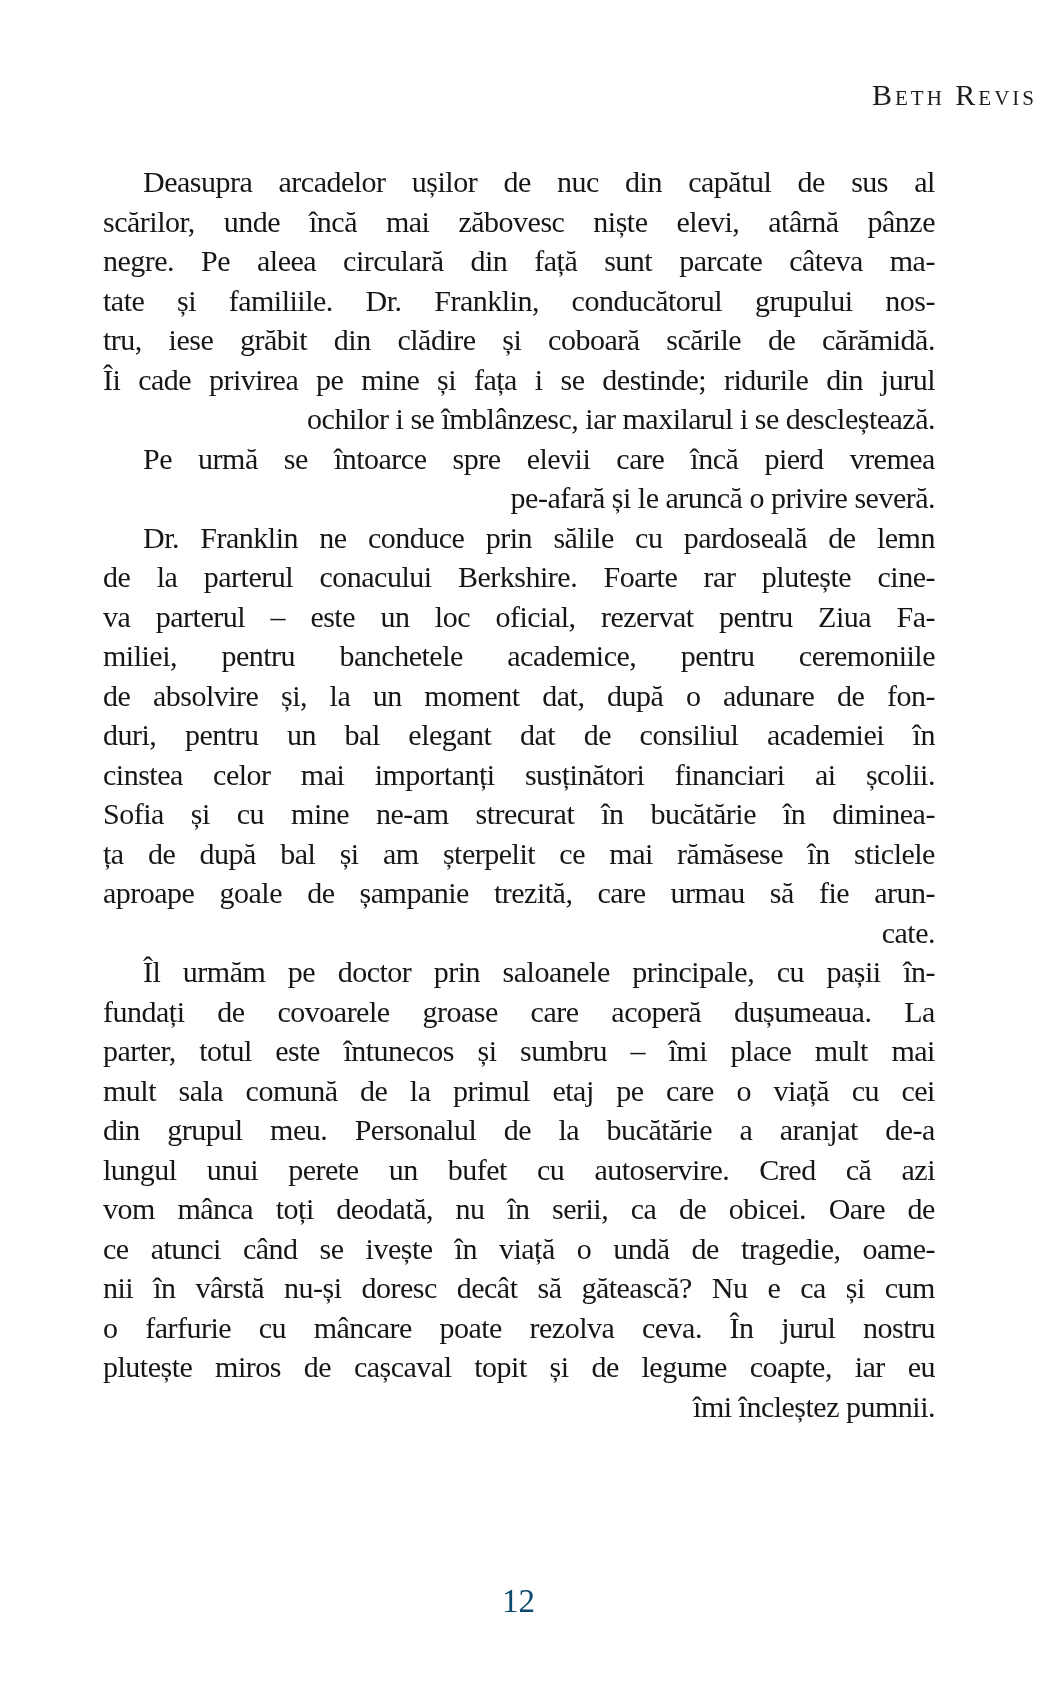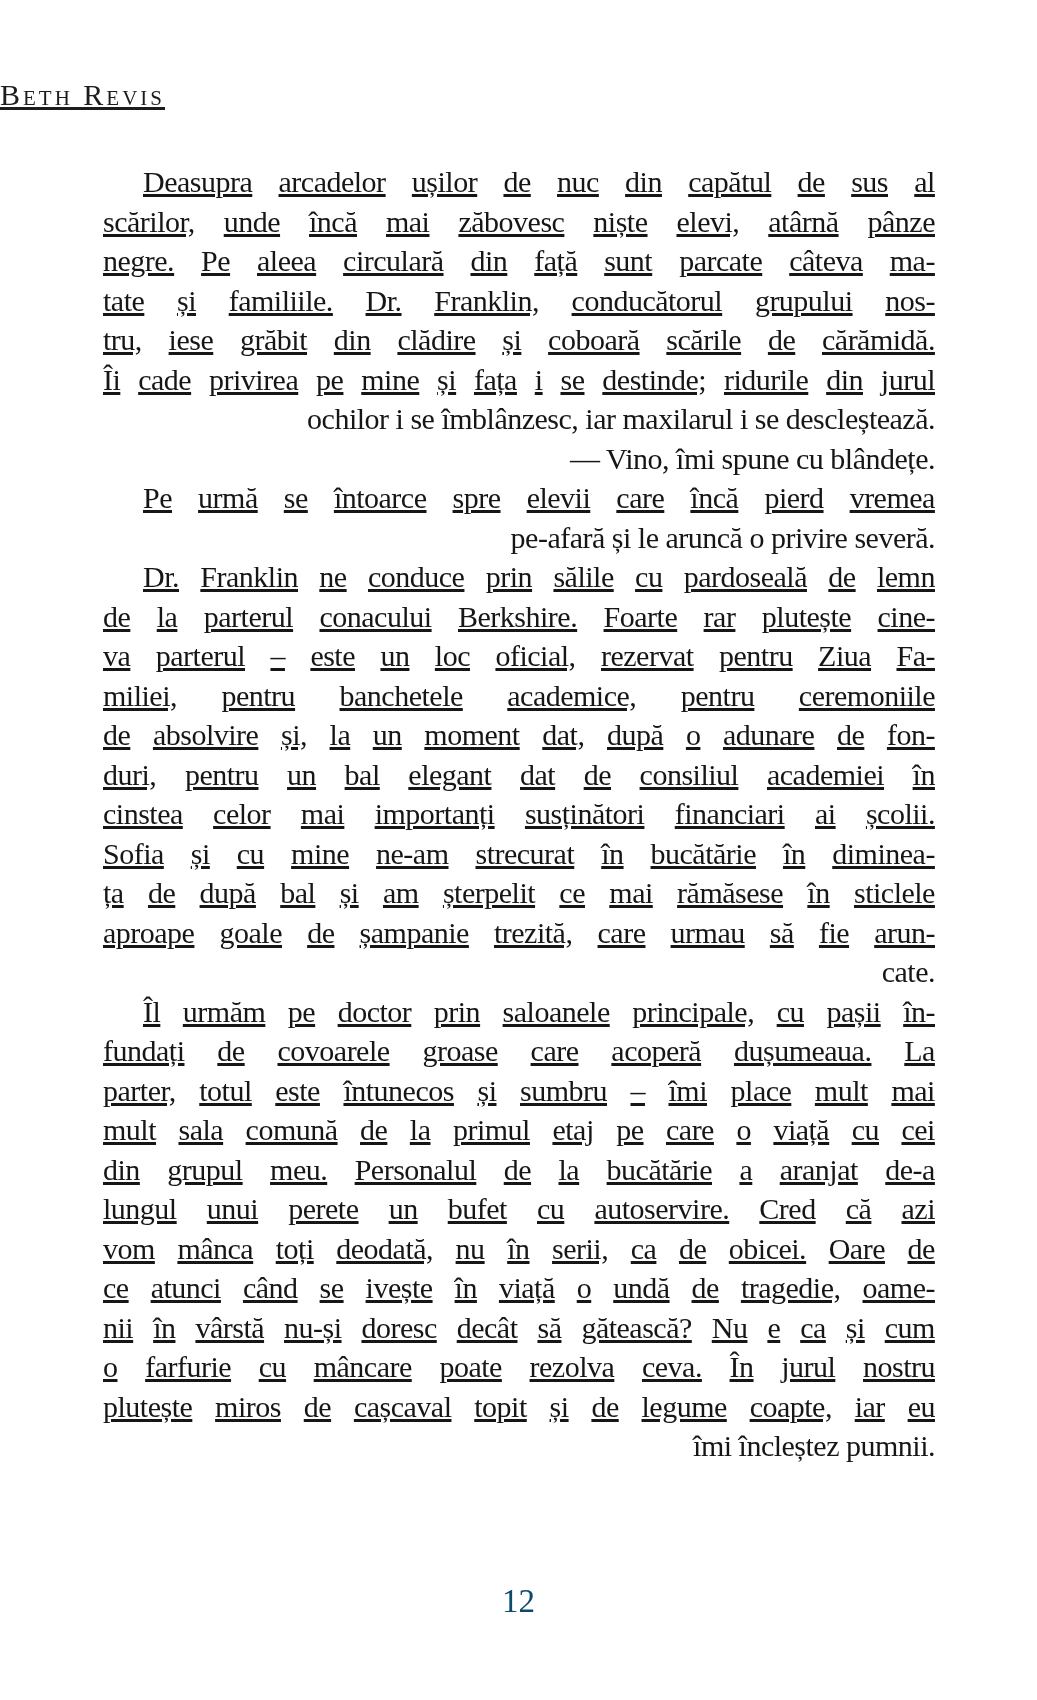--- a/index.html
+++ b/index.html
@@ -12,45 +12,43 @@
     background: #ffffff;
     color: #161616;
     font-family: "Liberation Serif", serif;
     overflow: hidden;
   }
   .running-head {
     position: absolute;
     top: 78px;
     left: 0;
     width: 100%;
-    text-align: left;
+    text-align: right;
     font-variant: small-caps;
     font-size: 30px;
     letter-spacing: 3px;
     color: #1d1d1d;
-    text-decoration: underline;
   }
   .body-text {
     position: absolute;
     top: 162px;
     left: 103px;
     width: 832px;
   }
   .line {
     height: 39.5px;
     line-height: 39.5px;
     font-size: 30px;
     letter-spacing: -0.5px;
     white-space: nowrap;
   }
   .line.just {
     display: flex;
     justify-content: space-between;
     align-items: center;
-    text-decoration: underline;
   }
   .line.indent { padding-left: 40px; }
   .line.last { text-align: right; }
   .folio {
     position: absolute;
     top: 1583px;
     left: 0;
     width: 100%;
     text-align: center;
     font-size: 33px;
@@ -130,21 +128,20 @@
         <span>și</span>
         <span>fața</span>
         <span>i</span>
         <span>se</span>
         <span>destinde;</span>
         <span>ridurile</span>
         <span>din</span>
         <span>jurul</span>
       </div>
       <div class="line last">ochilor i se îmblânzesc, iar maxilarul i se descleștează.</div>
-      <div class="line indent last">— Vino, îmi spune cu blândețe.</div>
       <div class="line indent just">
         <span>Pe</span>
         <span>urmă</span>
         <span>se</span>
         <span>întoarce</span>
         <span>spre</span>
         <span>elevii</span>
         <span>care</span>
         <span>încă</span>
         <span>pierd</span>

